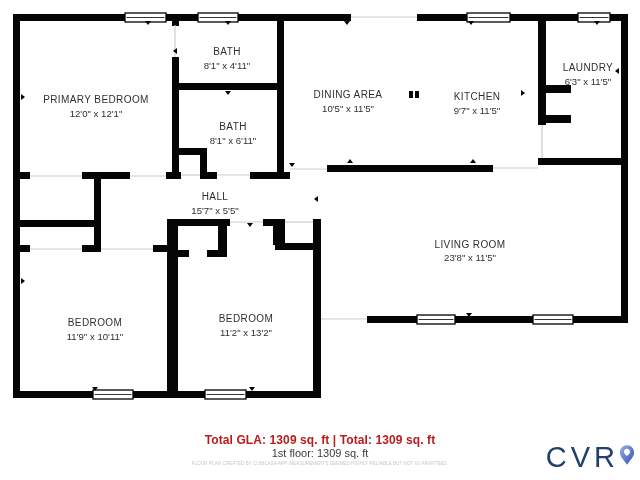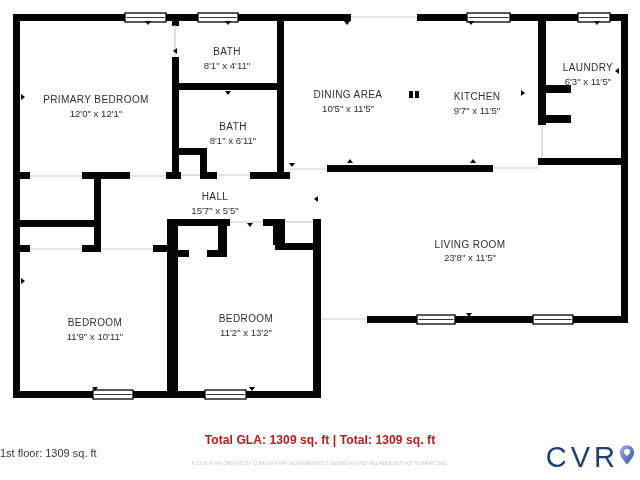--- a/index.html
+++ b/index.html
@@ -1,21 +1,21 @@
 <!DOCTYPE html>
 <html><head>
 <meta charset="utf-8">
 <style>
   html,body{margin:0;padding:0;background:#ffffff;}
   .stage{position:relative;width:640px;height:480px;background:#ffffff;overflow:hidden;
          font-family:"Liberation Sans", sans-serif;}
   #plan-svg{position:absolute;left:0;top:0;width:640px;height:424px;}
   .totals{position:absolute;left:0;top:433px;width:640px;text-align:center;
           font-size:12px;font-weight:bold;color:#b91c1c;letter-spacing:.1px;}
-  .floorline{position:absolute;left:0;top:447px;width:640px;text-align:left;
+  .floorline{position:absolute;left:0;top:447px;width:640px;text-align:center;
           font-size:11px;font-weight:400;color:#3a3a3a;}
   .disclaimer{position:absolute;left:50%;top:461px;white-space:nowrap;
           font-size:8px;color:#c6c6c6;letter-spacing:.2px;
           transform:translateX(-50%) scale(0.56);transform-origin:center top;}
   .logo{position:absolute;right:3px;top:443px;display:flex;align-items:flex-end;
         color:#22406f;font-size:29px;font-weight:400;letter-spacing:4px;line-height:1;}
   .logo .pin{width:16px;height:29px;margin:0 2px 0 0;transform:translateY(-1px);}
   .logo span{display:inline-block;}
 </style>
 </head>

